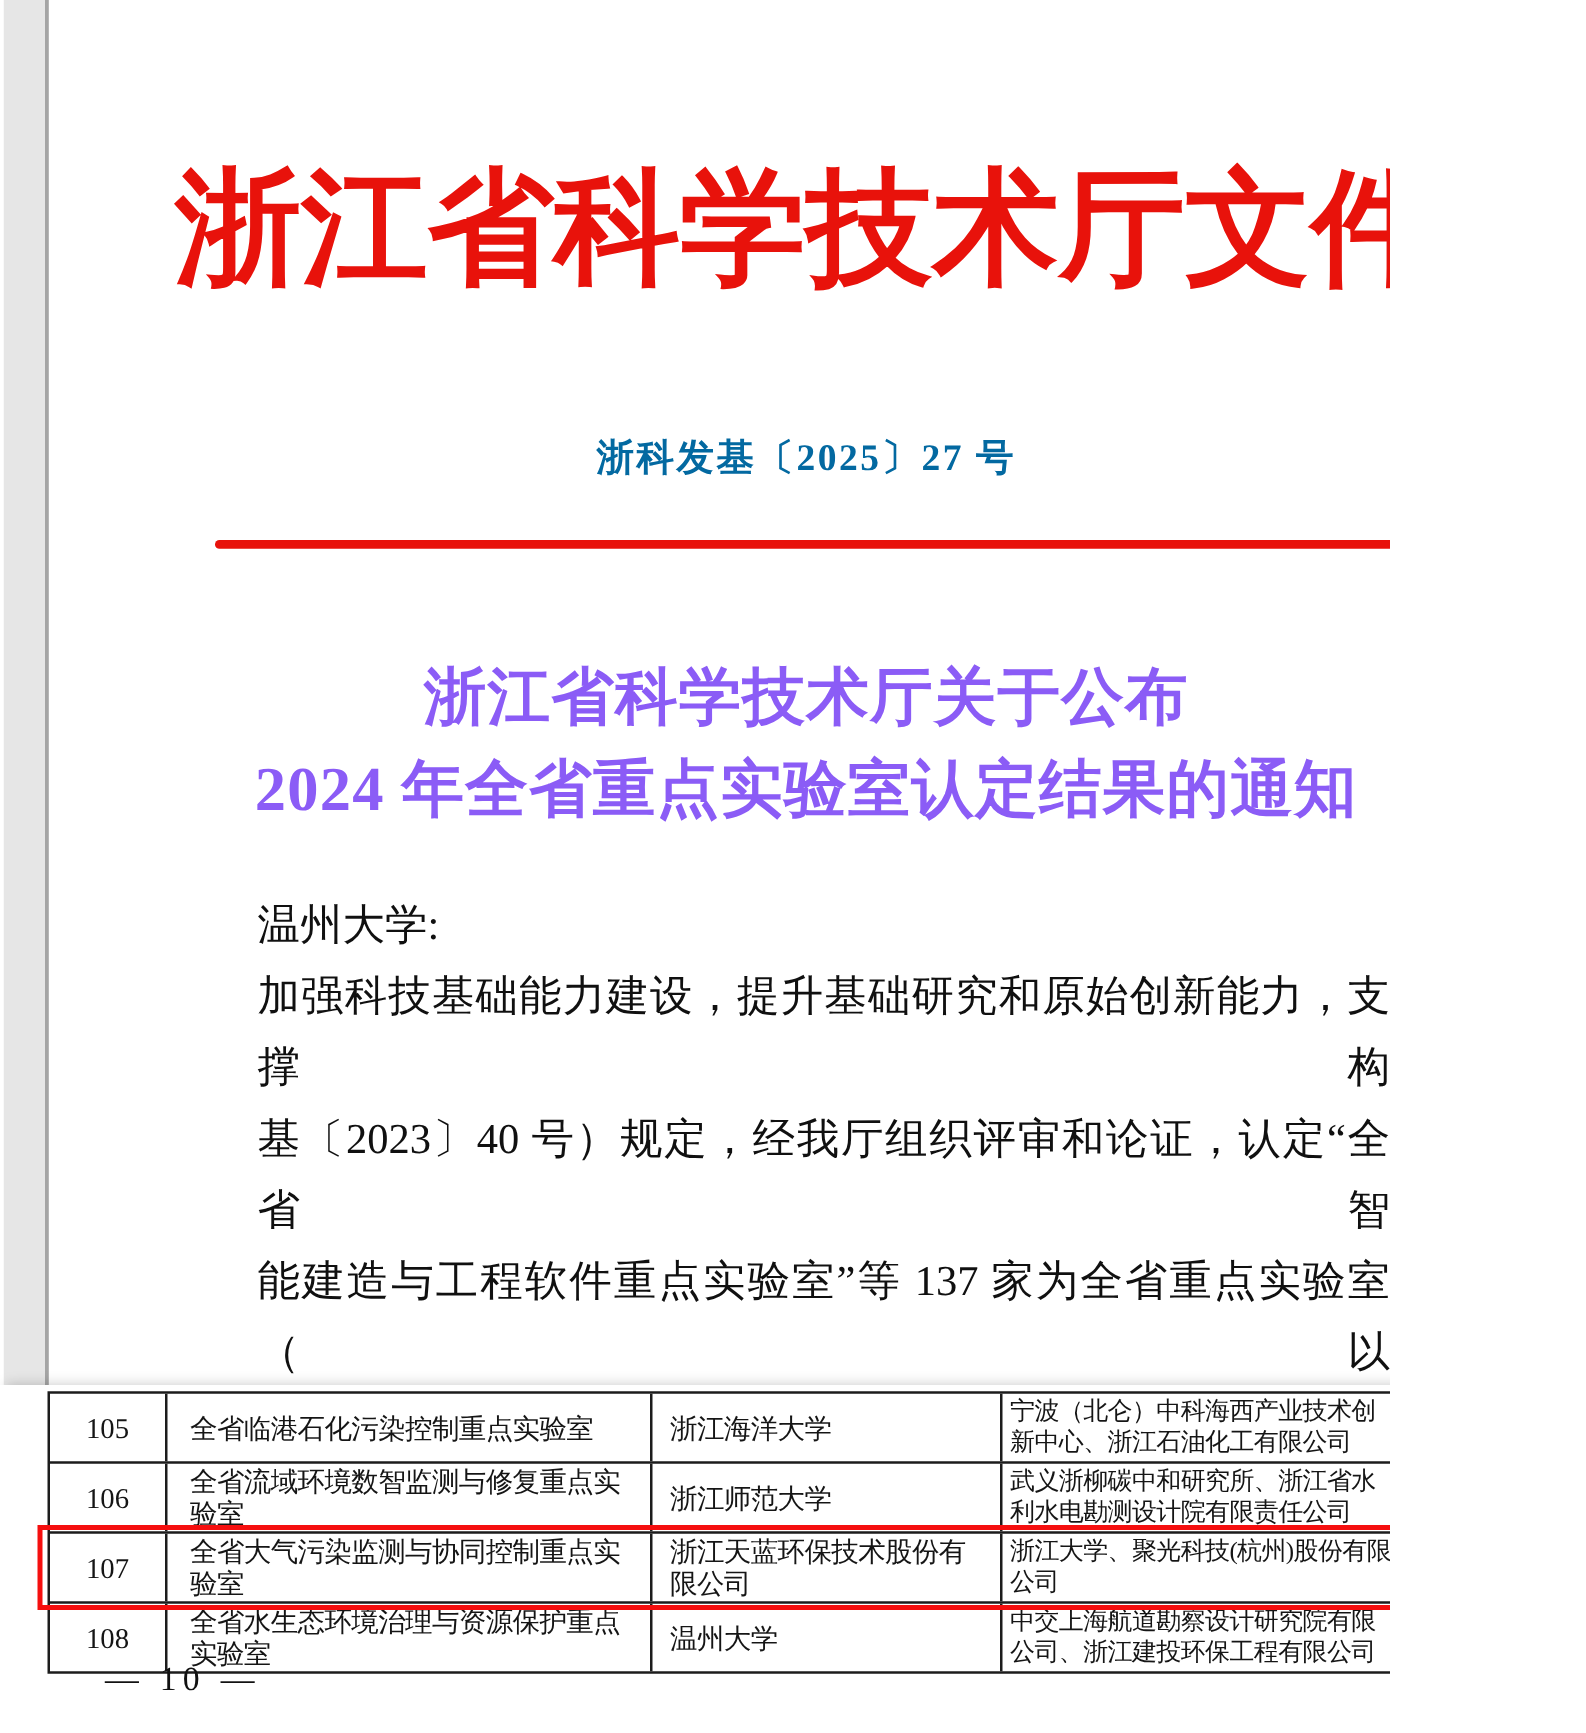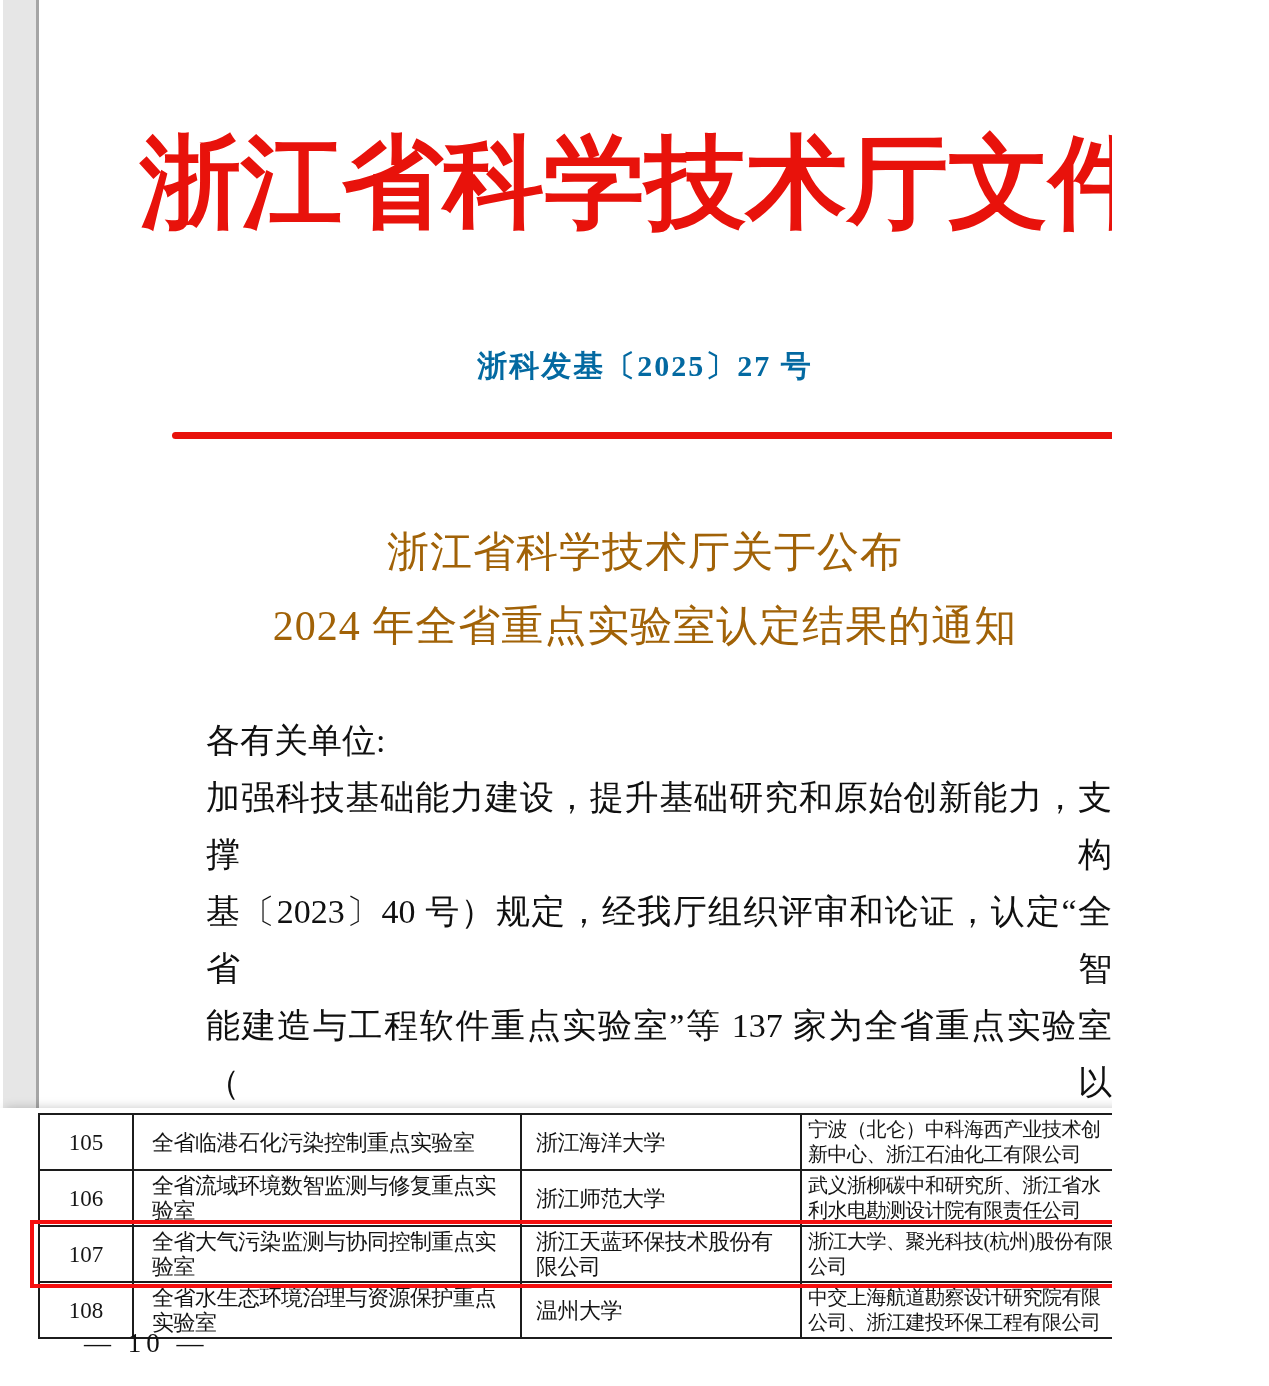--- a/index.html
+++ b/index.html
@@ -32,21 +32,21 @@
   .doc-number{
     position:absolute;top:346px;left:0;width:100%;
     text-align:center;font-size:30px;font-weight:bold;letter-spacing:2px;color:#0369a1;
   }
   .red-rule{
     position:absolute;top:432px;left:130px;width:968px;height:7px;
     background:var(--accent-red);border-radius:4px;
   }
   .notice-title{
     position:absolute;left:0;width:100%;text-align:center;
-    font-size:42px;font-weight:normal;color:#a16207;letter-spacing:1px;white-space:nowrap;
+    font-size:50px;font-weight:bold;color:#8b5cf6;letter-spacing:1px;white-space:nowrap;
   }
   .notice-title.l1{top:524px;}
   .notice-title.l2{top:598px;}
   .body-text{
     position:absolute;left:164px;right:136px;top:712px;
     font-size:34px;line-height:57px;color:#101010;
   }
   .salutation{text-align:left;}
   .body-line{text-align:justify;text-align-last:justify;}
   .body-line.first{text-indent:2em;}
@@ -90,21 +90,21 @@
   <div class="strip left"></div>
   <div class="strip right"></div>
 
   <div class="page">
     <div class="doc-title">浙江省科学技术厅文件</div>
     <div class="doc-number">浙科发基〔2025〕27 号</div>
     <div class="red-rule"></div>
     <div class="notice-title l1">浙江省科学技术厅关于公布</div>
     <div class="notice-title l2">2024 年全省重点实验室认定结果的通知</div>
     <div class="body-text">
-      <div class="salutation">各有关单位:</div>
+      <div class="salutation">温州大学:</div>
       <div id="para">
           <div class="body-line">加强科技基础能力建设，提升基础研究和原始创新能力，支撑构</div>
           <div class="body-line">基〔2023〕40 号）规定，经我厅组织评审和论证，认定“全省智</div>
           <div class="body-line">能建造与工程软件重点实验室”等 137 家为全省重点实验室（以</div>
           <div class="body-line last">下简称“实验室”）。现将有关事项通知如下:</div>
         </div>
     </div>
   </div>
 
   <div class="bottom-sheet">

